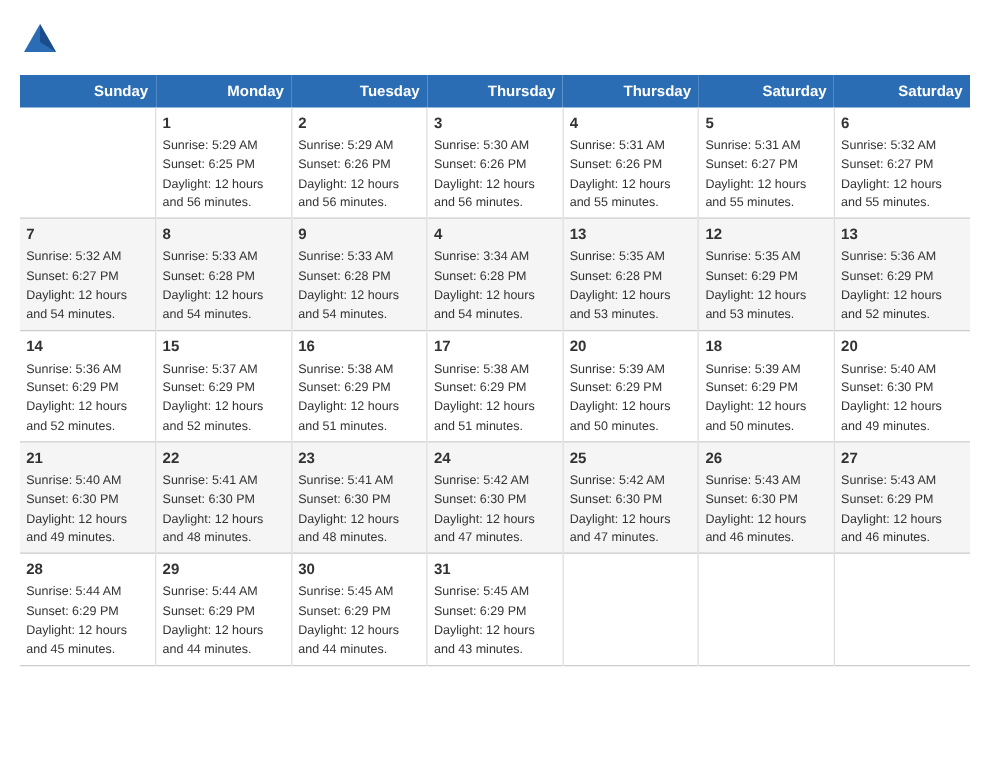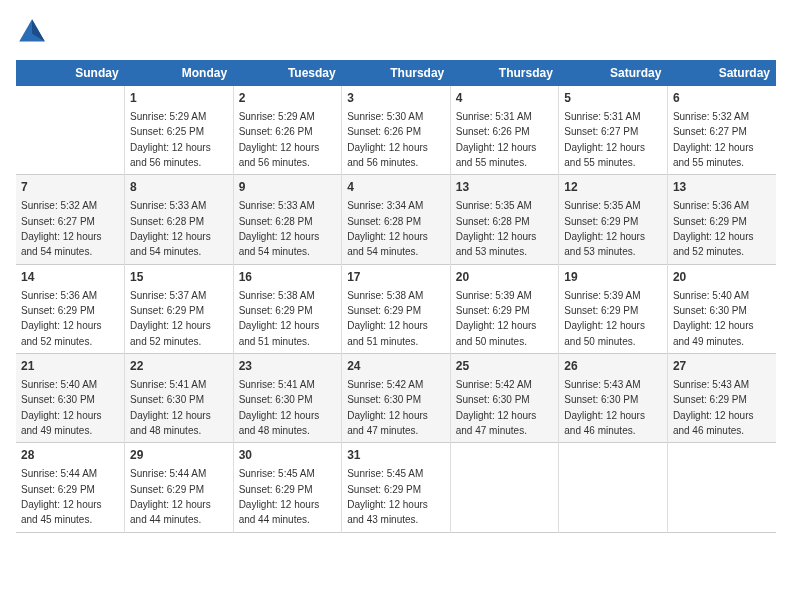--- a/index.html
+++ b/index.html
@@ -188,21 +188,21 @@
 Daylight: 12 hours
 and 51 minutes.</span></td>
         <td><span class="day-num">17</span><span class="day-info">Sunrise: 5:38 AM
 Sunset: 6:29 PM
 Daylight: 12 hours
 and 51 minutes.</span></td>
         <td><span class="day-num">20</span><span class="day-info">Sunrise: 5:39 AM
 Sunset: 6:29 PM
 Daylight: 12 hours
 and 50 minutes.</span></td>
-        <td><span class="day-num">19</span><span class="day-info">Sunrise: 5:39 AM
+        <td><span class="day-num">18</span><span class="day-info">Sunrise: 5:39 AM
 Sunset: 6:29 PM
 Daylight: 12 hours
 and 50 minutes.</span></td>
         <td><span class="day-num">20</span><span class="day-info">Sunrise: 5:40 AM
 Sunset: 6:30 PM
 Daylight: 12 hours
 and 49 minutes.</span></td>
       </tr>
       <tr class="alt-row">
         <td><span class="day-num">21</span><span class="day-info">Sunrise: 5:40 AM

